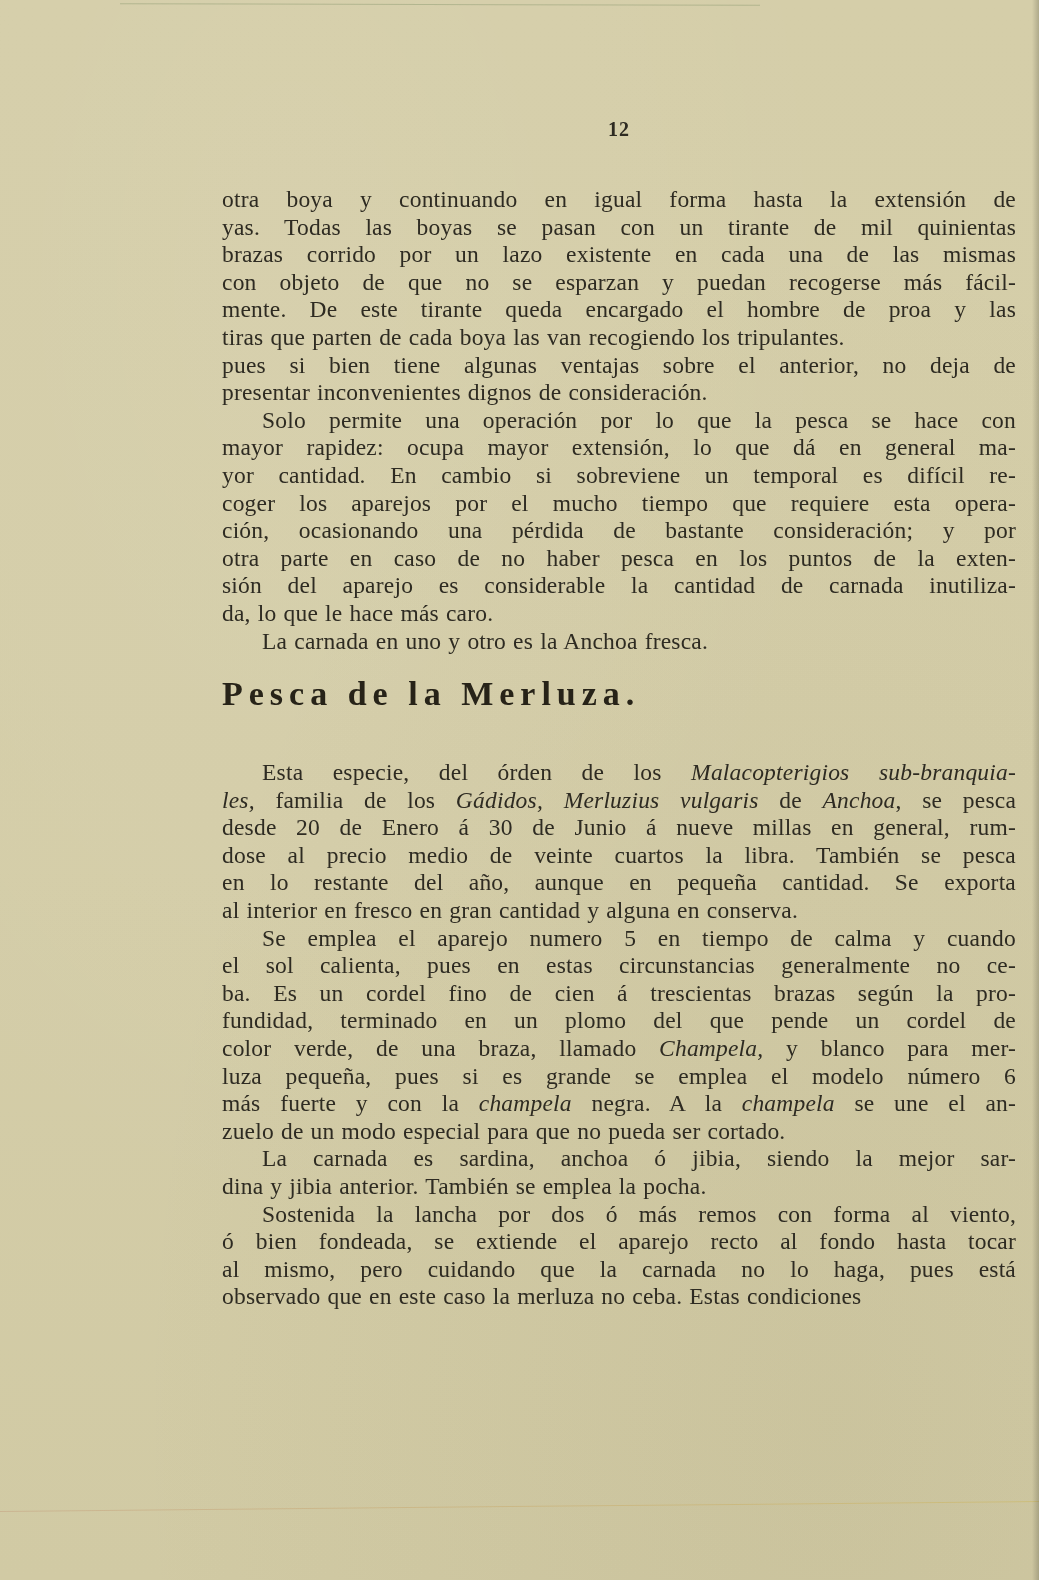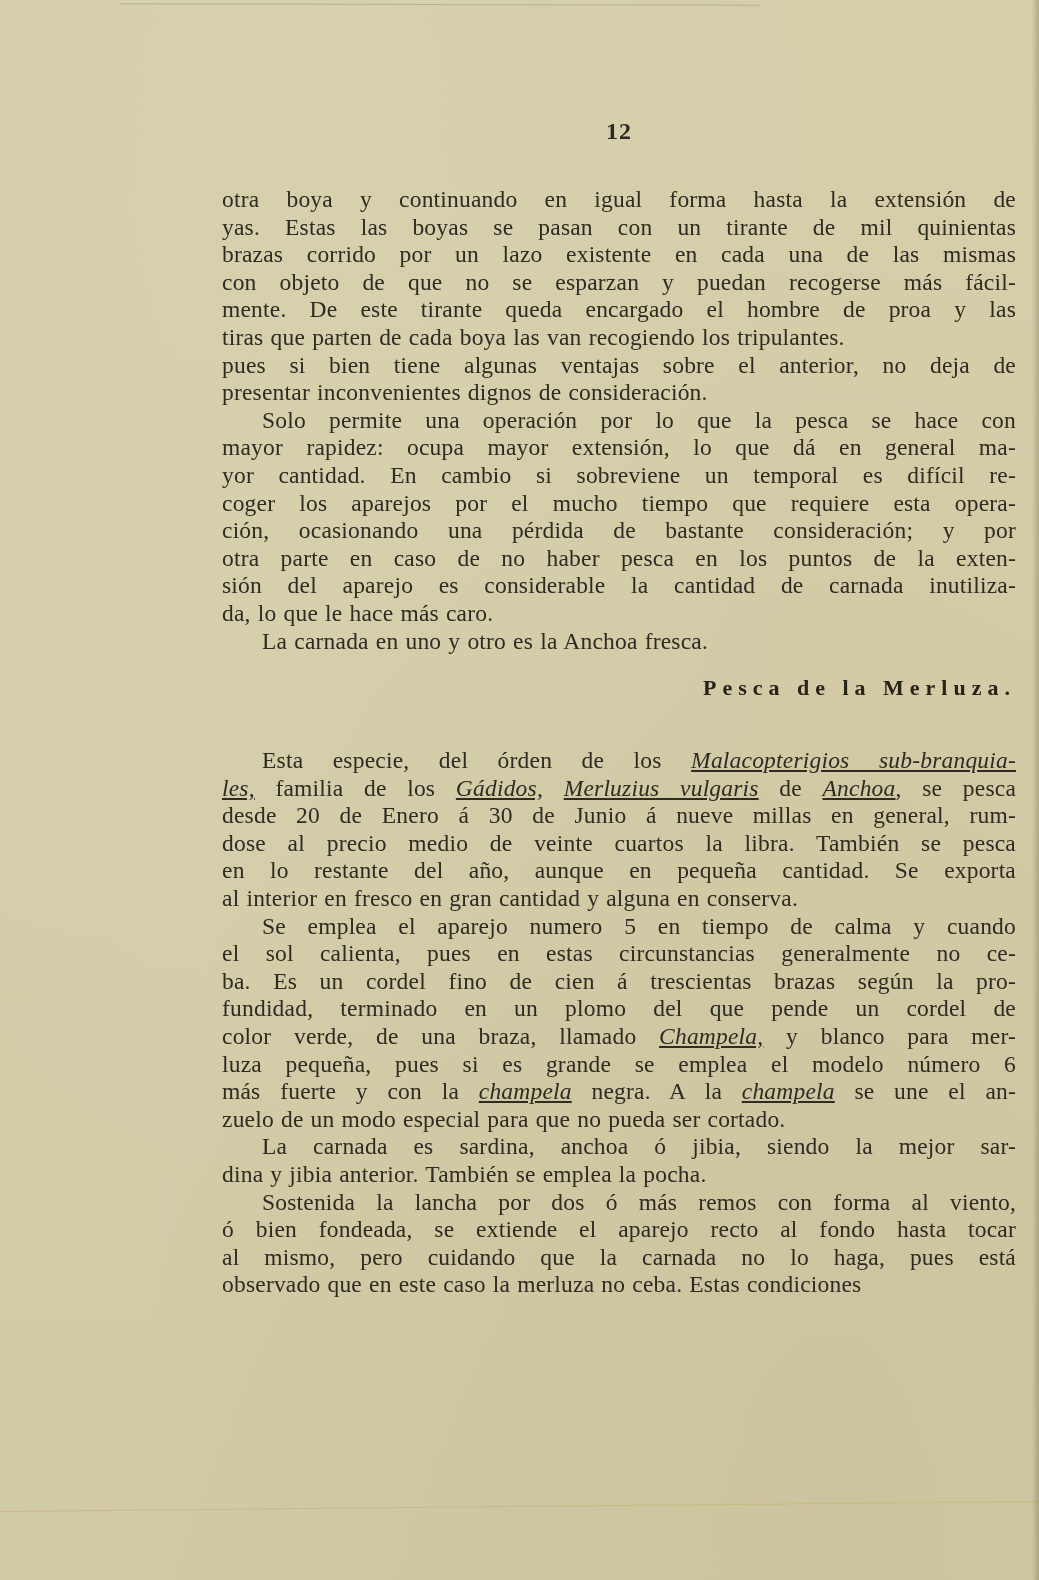--- a/index.html
+++ b/index.html
@@ -25,61 +25,61 @@
     position:absolute;left:0;top:1506px;width:1039px;height:1px;
     background:linear-gradient(90deg, rgba(190,140,110,0.35), rgba(205,180,80,0.45));
     transform:rotate(-0.55deg);
   }
   .scan-edge-right{
     position:absolute;right:0;top:0;bottom:0;width:7px;
     background:linear-gradient(to left, rgba(40,40,30,0.22), rgba(40,40,30,0.0));
   }
   .page-number{
     position:absolute;left:222px;top:118px;width:794px;
-    text-align:center;font-size:24px;font-weight:bold;letter-spacing:1px;
+    text-align:center;font-size:20px;font-weight:bold;letter-spacing:1px;
   }
   .page-body-text{
     position:absolute;left:222px;top:162px;width:794px;
     font-size:23.5px;
     text-rendering:optimizeLegibility;
     margin-top:24px;
   }
   .para{margin:0;}
   .line{
     line-height:27.6px;height:27.6px;
     text-align:justify;
     text-align-last:justify;
     letter-spacing:0.2px;
     word-spacing:1px;
   }
   .line.last{text-align-last:left;}
   .line.indent{text-indent:40px;}
-  .it{font-style:italic;text-decoration:underline;}
+  .it{font-style:italic;}
   .heading{
-    text-align:right;
+    text-align:left;
     font-weight:bold;
-    font-size:22px;
+    font-size:34px;
     letter-spacing:6px;
     margin:20px 0 46px 0;
     color:#272318;
   }
 </style>
 </head>
 <body>
 
 <div class="crease-top"></div>
 <div class="crease-bottom"></div>
 <div class="scan-edge-right"></div>
 
 <div class="page-number">12</div>
 
 <div class="page-body-text">
     <div class="para">
       <div class="line"><span>otra boya y continuando en igual forma hasta la extensión de</span></div>
-      <div class="line"><span>yas. Estas las boyas se pasan con un tirante de mil quinientas</span></div>
+      <div class="line"><span>yas. Todas las boyas se pasan con un tirante de mil quinientas</span></div>
       <div class="line"><span>brazas corrido por un lazo existente en cada una de las mismas</span></div>
       <div class="line"><span>con objeto de que no se esparzan y puedan recogerse más fácil-</span></div>
       <div class="line"><span>mente. De este tirante queda encargado el hombre de proa y las</span></div>
       <div class="line last"><span>tiras que parten de cada boya las van recogiendo los tripulantes.</span></div>
     </div>
     <div class="para">
       <div class="line"><span>pues si bien tiene algunas ventajas sobre el anterior, no deja de</span></div>
       <div class="line last"><span>presentar inconvenientes dignos de consideración.</span></div>
     </div>
     <div class="para">

